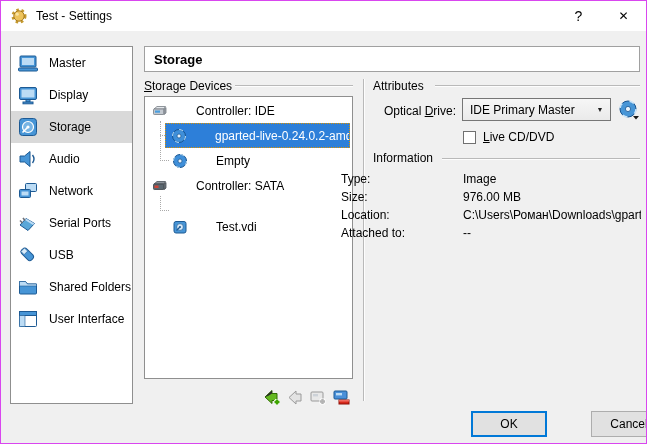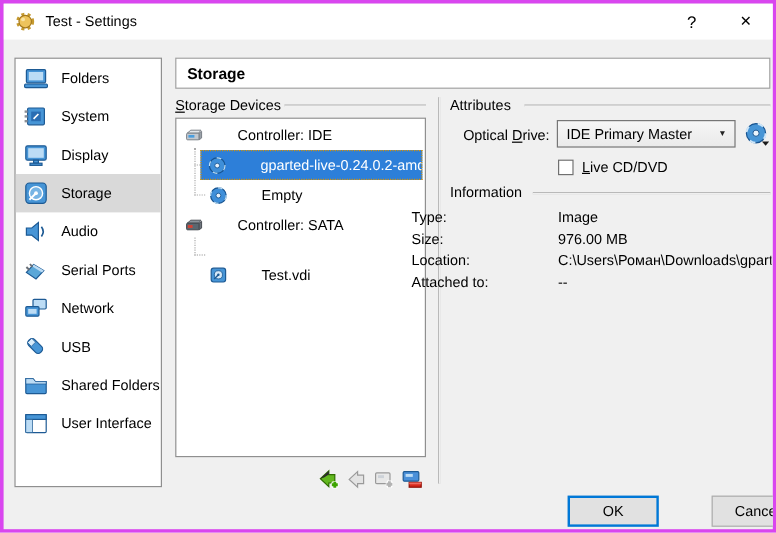--- a/index.html
+++ b/index.html
@@ -1,17 +1,17 @@
 <!DOCTYPE html>
 <html><head>
 <meta charset="utf-8">
 <style>
   html,body{margin:0;padding:0;background:#ffffff;}
   .win{position:relative;width:647px;height:444px;box-sizing:border-box;
-       border:3px solid #d946ef;background:#f0f0f0;
+       border:1px solid #d946ef;background:#f0f0f0;
        font-family:"Liberation Sans",sans-serif;font-size:12px;color:#000;overflow:hidden;}
   
   .titlebar{position:absolute;left:0;top:0;right:0;height:30px;background:#ffffff;display:flex;align-items:center;}
   .title-icon{margin-left:10px;width:16px;height:16px;flex:0 0 auto;}
   .title-text{margin-left:9px;font-size:12px;}
   .tb-btns{position:absolute;right:0;top:0;display:flex;}
   .tb-btn{width:45px;height:29px;display:flex;align-items:center;justify-content:center;font-size:14px;color:#000;cursor:default;}
   .tb-btn.close{font-size:12px;}
   
   .sidebar{position:absolute;left:9px;top:45px;width:123px;height:358px;background:#fff;
@@ -83,34 +83,21 @@
 
   <div class="sidebar">
     <div class="side-item">
       <span class="sicon">
         <svg width="22" height="22" viewBox="0 0 22 22">
             <rect x="3" y="4" width="16" height="11" rx="1" fill="#4795d6" stroke="#1d5a94"></rect>
             <rect x="5" y="6" width="12" height="7" fill="#bcdcf5"></rect>
             <rect x="1.5" y="16" width="19" height="3" rx="1" fill="#4795d6" stroke="#1d5a94"></rect>
           </svg>
       </span>
-      <span class="slabel">Folders</span>
-    </div>
-    <div class="side-item">
-      <span class="sicon">
-        <svg width="22" height="22" viewBox="0 0 22 22">
-            <rect x="4" y="4" width="14" height="14" rx="1" fill="#4795d6" stroke="#1d5a94"></rect>
-            <rect x="7" y="7" width="8" height="8" fill="#2a6db3"></rect>
-            <path d="M9 13 L13 9" stroke="#fff" stroke-width="1.4"></path>
-            <rect x="1.5" y="6" width="2.5" height="2" fill="#8a8f96"></rect>
-            <rect x="1.5" y="10" width="2.5" height="2" fill="#8a8f96"></rect>
-            <rect x="1.5" y="14" width="2.5" height="2" fill="#8a8f96"></rect>
-          </svg>
-      </span>
-      <span class="slabel">System</span>
+      <span class="slabel">Master</span>
     </div>
     <div class="side-item">
       <span class="sicon">
         <svg width="22" height="22" viewBox="0 0 22 22">
             <rect x="2.5" y="3.5" width="17" height="12" rx="1.5" fill="#4795d6" stroke="#1d5a94"></rect>
             <rect x="4.5" y="5.5" width="13" height="8" fill="#bcdcf5"></rect>
             <rect x="9" y="15.5" width="4" height="2.5" fill="#4795d6" stroke="#1d5a94"></rect>
             <rect x="6" y="18" width="10" height="1.8" fill="#4795d6" stroke="#1d5a94"></rect>
           </svg>
       </span>
@@ -132,36 +119,36 @@
         <svg width="22" height="22" viewBox="0 0 22 22">
             <path d="M3 8 h4.5 L13 3.5 v15 L7.5 14 H3 z" fill="#4795d6" stroke="#1d5a94"></path>
             <path d="M15.5 7 q3 4 0 8" fill="none" stroke="#1d5a94" stroke-width="1.4"></path>
           </svg>
       </span>
       <span class="slabel">Audio</span>
     </div>
     <div class="side-item">
       <span class="sicon">
         <svg width="22" height="22" viewBox="0 0 22 22">
+            <rect x="8.5" y="3.5" width="11" height="8" rx="1" fill="#bcdcf5" stroke="#1d5a94"></rect>
+            <rect x="2.5" y="9.5" width="11" height="8" rx="1" fill="#4795d6" stroke="#1d5a94"></rect>
+            <rect x="4.5" y="11.5" width="7" height="4" fill="#bcdcf5"></rect>
+          </svg>
+      </span>
+      <span class="slabel">Network</span>
+    </div>
+    <div class="side-item">
+      <span class="sicon">
+        <svg width="22" height="22" viewBox="0 0 22 22">
             <polygon points="3,13 9,6.5 17.5,11.5 11,18.5" fill="#5aa7d8" stroke="#1d5a94"></polygon>
             <polygon points="9,6.5 17.5,11.5 16,13 8,8" fill="#bcdcf5"></polygon>
             <path d="M5.5 11 L3 8.5 M8 8.5 L6 6" stroke="#6b7077" stroke-width="1.6"></path>
           </svg>
       </span>
       <span class="slabel">Serial Ports</span>
-    </div>
-    <div class="side-item">
-      <span class="sicon">
-        <svg width="22" height="22" viewBox="0 0 22 22">
-            <rect x="8.5" y="3.5" width="11" height="8" rx="1" fill="#bcdcf5" stroke="#1d5a94"></rect>
-            <rect x="2.5" y="9.5" width="11" height="8" rx="1" fill="#4795d6" stroke="#1d5a94"></rect>
-            <rect x="4.5" y="11.5" width="7" height="4" fill="#bcdcf5"></rect>
-          </svg>
-      </span>
-      <span class="slabel">Network</span>
     </div>
     <div class="side-item">
       <span class="sicon">
         <svg width="22" height="22" viewBox="0 0 22 22">
             <g transform="rotate(-45 11 11)">
               <rect x="7.5" y="3" width="7" height="14" rx="3" fill="#4795d6" stroke="#1d5a94"></rect>
               <rect x="8.5" y="3.5" width="5" height="4.5" fill="#d9ecfa" stroke="#1d5a94" stroke-width="0.6"></rect>
             </g>
           </svg>
       </span>

